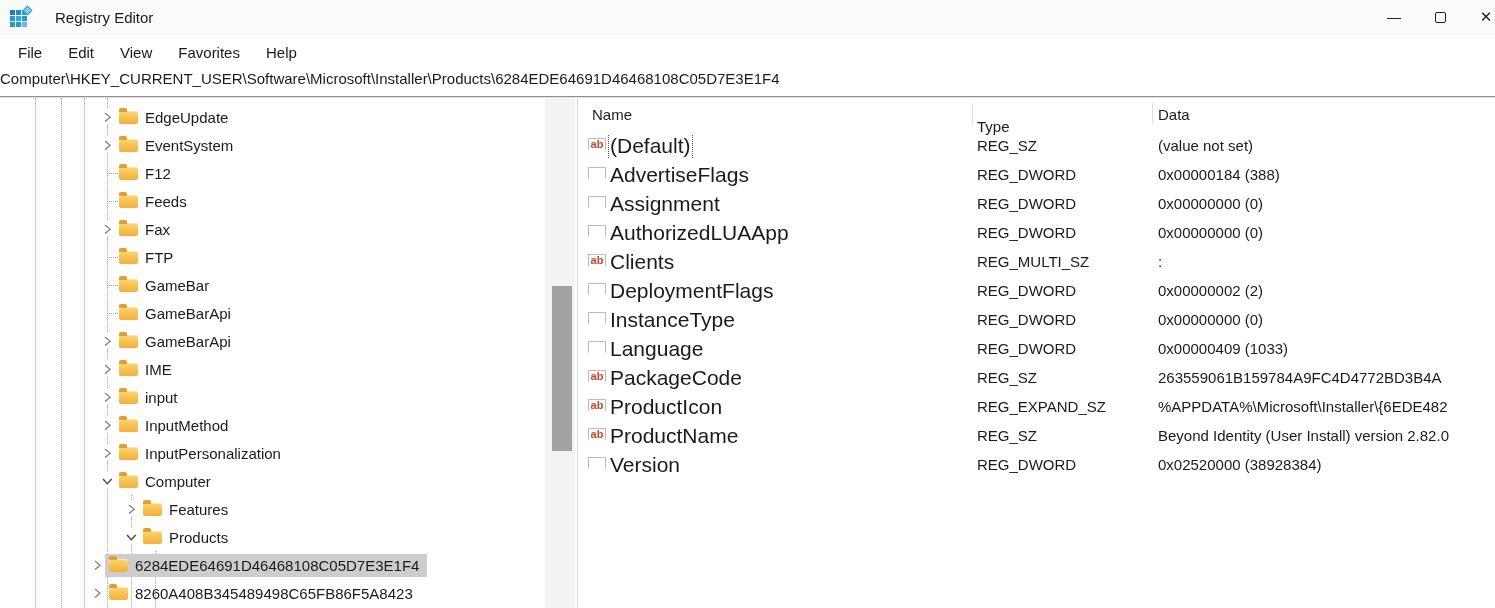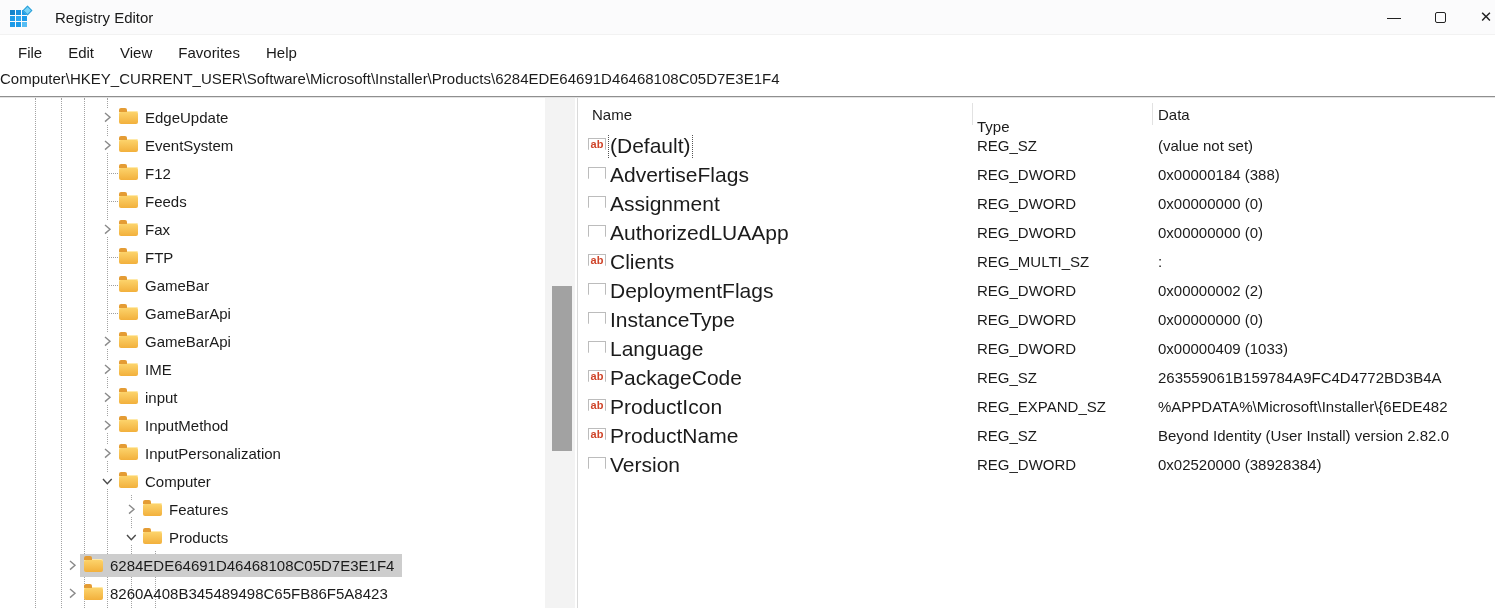--- a/index.html
+++ b/index.html
@@ -35,21 +35,21 @@
   
   .main { position:absolute; left:0; top:98px; right:0; bottom:0; }
   .treepanel { position:absolute; left:0; top:0; width:545px; bottom:0; overflow:hidden; background:#fff; }
   .guide { position:absolute; top:0; bottom:0; width:0; border-left:1px dotted #a3a3a3; }
   .g1{left:35px;} .g2{left:61px;} .g3{left:84px;} .g4{left:107px;}
   .g5{left:131px; top:397px;} .g6{left:155px; top:453px;}
   .tree { position:absolute; left:0; top:5px; right:0; }
   .trow { height:28px; display:flex; align-items:center; white-space:nowrap; }
   .trow.lvl0 { padding-left:99px; }
   .trow.lvl1 { padding-left:123px; }
-  .trow.lvl2 { padding-left:64px; }
+  .trow.lvl2 { padding-left:89px; }
   .chev { width:16px; height:16px; flex:0 0 auto; display:flex; align-items:center; justify-content:center; background:#fff; }
   .stub { width:16px; height:16px; flex:0 0 auto; position:relative; background:transparent; }
   .stub::before { content:""; position:absolute; left:8px; width:13px; top:8px; border-top:1px dotted #9f9f9f; }
   .rowc { display:inline-flex; align-items:center; padding:3px 8px 3px 4px; border-radius:0;text-align:center; }
   .trow.selected .rowc { background:#cdcdcd; }
   .folder { width:19px; height:13px; position:relative; flex:0 0 auto;
     background:linear-gradient(#fdd66f,#f2b03c); border-radius:2px; box-shadow: inset 0 1px 0 #ffe9a8; margin-right:7px; }
   .folder::before { content:""; position:absolute; top:-3px; left:0; width:8px; height:4px; background:#e49c34; border-radius:2px 2px 0 0; }
   .tlabel { font-size:15px; color:#1b1b1b; }
   

